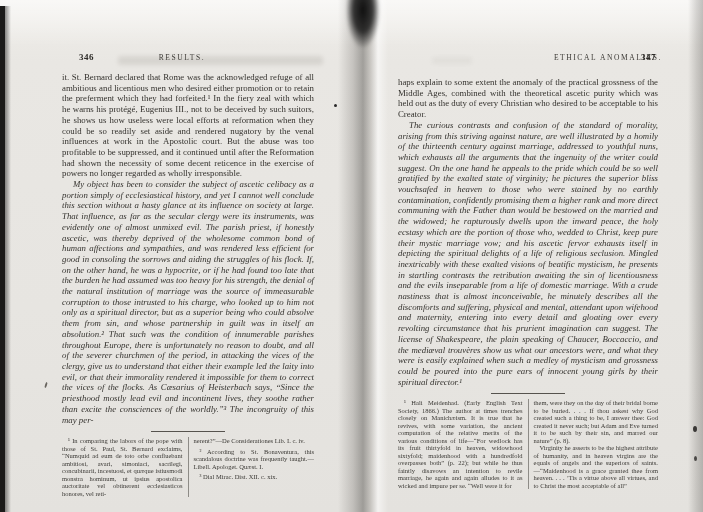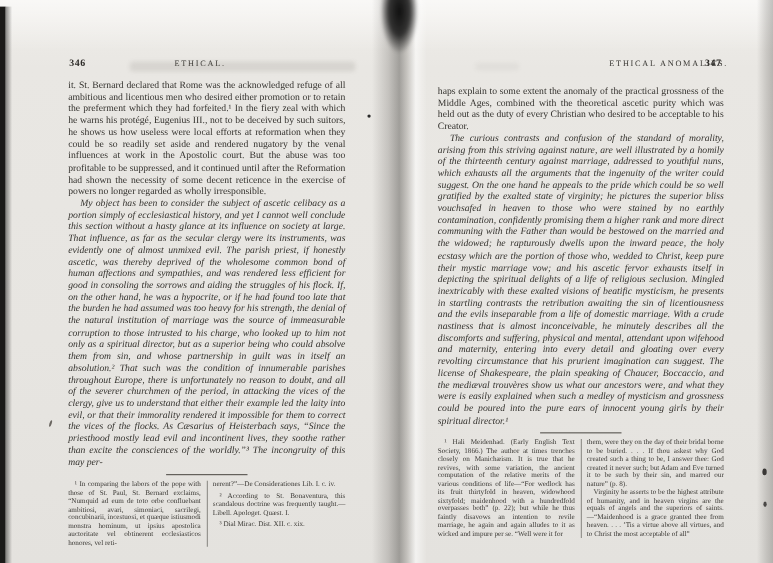--- a/index.html
+++ b/index.html
@@ -33,21 +33,21 @@
   #speck-gutter { left:334px; top:104px; width:3px; height:3px; background:#2a2a2a; }
   #speck-right-1 { left:693px; top:426px; width:4px; height:6px; background:#3a3836; }
   #speck-right-2 { left:694px; top:456px; width:3px; height:5px; background:#4a4846; }
   #speck-left-margin { left:45px; top:382px; width:2px; height:6px; background:#6a6660; transform:rotate(18deg); }
 
   
   .page { position:absolute; top:52px; }
   #left-page { left:62px; width:252px; }
   #right-page { left:398px; width:260px; }
   .page-header { position:relative; height:12px; margin-bottom:8px; }
-  .page-num { position:absolute; top:0; font-size:9px; font-weight:bold; letter-spacing:0.5px; color:#2e2c29; }
+  .page-num { position:absolute; top:0; font-size:9px; font-weight:bold; letter-spacing:0.5px; color:#2e2c29;margin-left:16px; }
   #left-page .page-num { left:1px; }
   #right-page .page-num { right:2px;font-family:Liberation Serif, serif; }
   .page-title { position:absolute; left:0; right:0; top:1px; text-align:center;
     font-size:7.5px; letter-spacing:1.6px; color:#3a3834; white-space:nowrap; }
   #left-page .page-title { transform: translateX(-6px); }
   #right-page .page-title { transform: translateX(4px); text-align: right; }
 
   .main-text p { margin:0; font-size:8.8px; line-height:10.7px; text-align:justify; color:#34322e; }
   .main-text p.indent { text-indent:11px;font-style:italic; }
   #right-page .main-text { margin-top:13px; }
@@ -66,21 +66,21 @@
 
 <div id="scan">
 
   <div class="top-band"></div>
   <div class="left-strip"></div>
   <div class="left-strip-fade"></div>
 
   <div class="page" id="left-page">
     <div class="page-header">
       <span class="page-num">346</span>
-      <span class="page-title">ETHICAL.</span>
+      <span class="page-title">RESULTS.</span>
     </div>
     <div class="main-text">
       <p>it. St. Bernard declared that Rome was the acknowledged refuge of all ambitious and licentious men who desired either promotion or to retain the preferment which they had forfeited.¹ In the fiery zeal with which he warns his protégé, Eugenius III., not to be deceived by such suitors, he shows us how useless were local efforts at reformation when they could be so readily set aside and rendered nugatory by the venal influences at work in the Apostolic court. But the abuse was too profitable to be suppressed, and it continued until after the Reformation had shown the necessity of some decent reticence in the exercise of powers no longer regarded as wholly irresponsible.</p>
       <p class="indent">My object has been to consider the subject of ascetic celibacy as a portion simply of ecclesiastical history, and yet I cannot well conclude this section without a hasty glance at its influence on society at large. That influence, as far as the secular clergy were its instruments, was evidently one of almost unmixed evil. The parish priest, if honestly ascetic, was thereby deprived of the wholesome common bond of human affections and sympathies, and was rendered less efficient for good in consoling the sorrows and aiding the struggles of his flock. If, on the other hand, he was a hypocrite, or if he had found too late that the burden he had assumed was too heavy for his strength, the denial of the natural institution of marriage was the source of immeasurable corruption to those intrusted to his charge, who looked up to him not only as a spiritual director, but as a superior being who could absolve them from sin, and whose partnership in guilt was in itself an absolution.² That such was the condition of innumerable parishes throughout Europe, there is unfortunately no reason to doubt, and all of the severer churchmen of the period, in attacking the vices of the clergy, give us to understand that either their example led the laity into evil, or that their immorality rendered it impossible for them to correct the vices of the flocks. As Cæsarius of Heisterbach says, “Since the priesthood mostly lead evil and incontinent lives, they soothe rather than excite the consciences of the worldly.”³ The incongruity of this may per-</p>
     </div>
     <div class="fn-rule"></div>
     <div class="footnotes">
       <div class="fn-col">
         <p class="fn-indent">¹ In comparing the labors of the pope with those of St. Paul, St. Bernard exclaims, “Numquid ad eum de toto orbe confluebant ambitiosi, avari, simoniaci, sacrilegi, concubinarii, incestuosi, et quæque istiusmodi monstra hominum, ut ipsius apostolica auctoritate vel obtinerent ecclesiasticos honores, vel reti-</p>
       </div>

